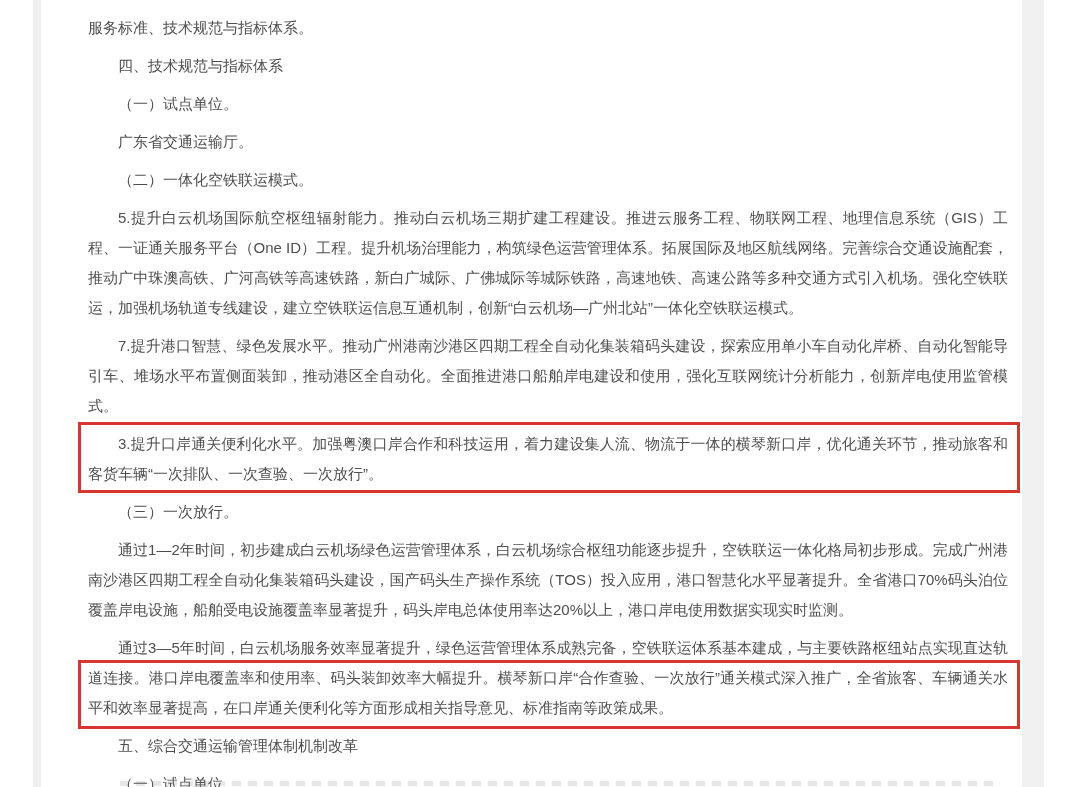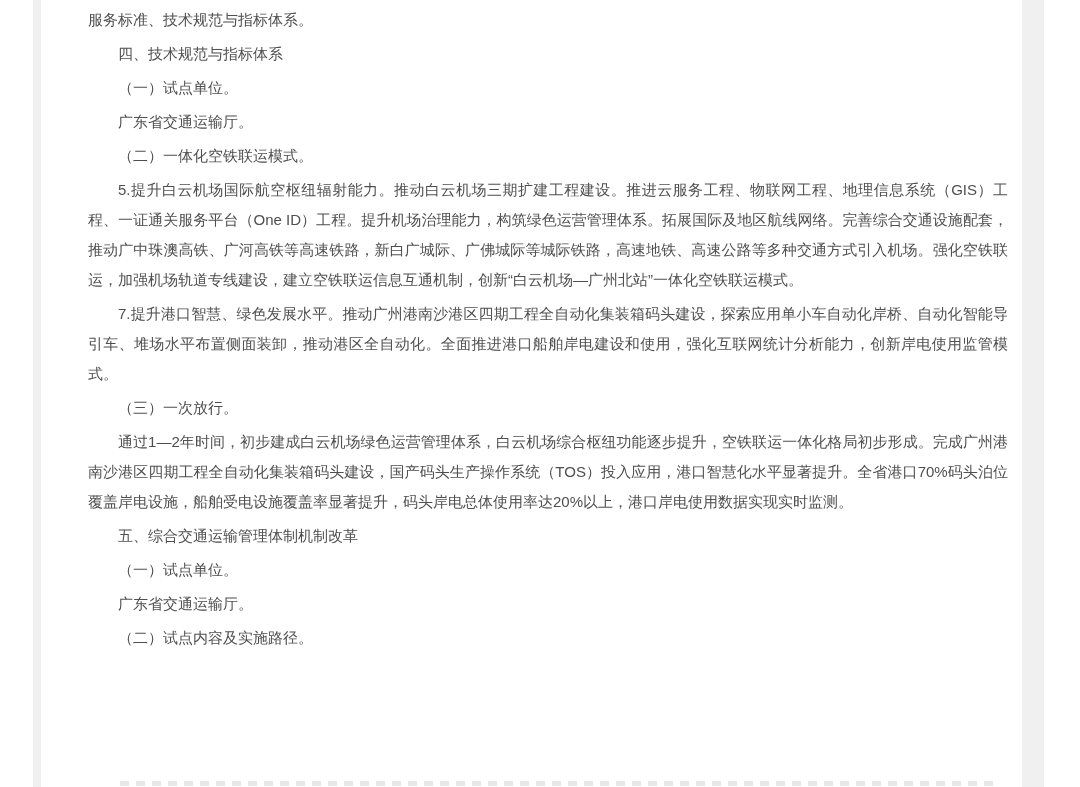--- a/index.html
+++ b/index.html
@@ -26,21 +26,21 @@
     position: absolute;
     left: 88px; top: 0;
     width: 920px;
     padding-top: 5px;
     color: #4f4f4f;
     font-size: 15px;
     line-height: 30px;
     text-align: justify;
   }
   .para {
-    margin: 0 0 4px 0;
+    margin: 8px 0 4px 0;
     text-indent: 2em;
   }
   .para.no-indent { text-indent: 0; }
 
   .para-wrap { position: relative; }
   .hl-box {
     position: absolute;
     border: 3px solid #d6362f;
     pointer-events: none;
   }
@@ -81,25 +81,33 @@
     <p class="para">（一）试点单位。</p>
 
     <p class="para">广东省交通运输厅。</p>
 
     <p class="para">（二）一体化空铁联运模式。</p>
 
     <p class="para">5.提升白云机场国际航空枢纽辐射能力。推动白云机场三期扩建工程建设。推进云服务工程、物联网工程、地理信息系统（GIS）工程、一证通关服务平台（One ID）工程。提升机场治理能力，构筑绿色运营管理体系。拓展国际及地区航线网络。完善综合交通设施配套，推动广中珠澳高铁、广河高铁等高速铁路，新白广城际、广佛城际等城际铁路，高速地铁、高速公路等多种交通方式引入机场。强化空铁联运，加强机场轨道专线建设，建立空铁联运信息互通机制，创新“白云机场—广州北站”一体化空铁联运模式。</p>
 
     <p class="para">7.提升港口智慧、绿色发展水平。推动广州港南沙港区四期工程全自动化集装箱码头建设，探索应用单小车自动化岸桥、自动化智能导引车、堆场水平布置侧面装卸，推动港区全自动化。全面推进港口船舶岸电建设和使用，强化互联网统计分析能力，创新岸电使用监管模式。</p>
 
+    <div class="para-wrap">
+      <p class="para">3.提升口岸通关便利化水平。加强粤澳口岸合作和科技运用，着力建设集人流、物流于一体的横琴新口岸，优化通关环节，推动旅客和客货车辆“一次排队、一次查验、一次放行”。</p>
+      <div class="hl-box hl-full"></div>
+    </div>
 
     <p class="para">（三）一次放行。</p>
 
     <p class="para">通过1—2年时间，初步建成白云机场绿色运营管理体系，白云机场综合枢纽功能逐步提升，空铁联运一体化格局初步形成。完成广州港南沙港区四期工程全自动化集装箱码头建设，国产码头生产操作系统（TOS）投入应用，港口智慧化水平显著提升。全省港口70%码头泊位覆盖岸电设施，船舶受电设施覆盖率显著提升，码头岸电总体使用率达20%以上，港口岸电使用数据实现实时监测。</p>
 
+    <div class="para-wrap">
+      <p class="para">通过3—5年时间，白云机场服务效率显著提升，绿色运营管理体系成熟完备，空铁联运体系基本建成，与主要铁路枢纽站点实现直达轨道连接。港口岸电覆盖率和使用率、码头装卸效率大幅提升。横琴新口岸“合作查验、一次放行”通关模式深入推广，全省旅客、车辆通关水平和效率显著提高，在口岸通关便利化等方面形成相关指导意见、标准指南等政策成果。</p>
+      <div class="hl-box hl-partial"></div>
+    </div>
 
     <p class="para">五、综合交通运输管理体制机制改革</p>
 
     <p class="para">（一）试点单位。</p>
 
     <p class="para">广东省交通运输厅。</p>
 
     <p class="para">（二）试点内容及实施路径。</p>
 
   </div>

